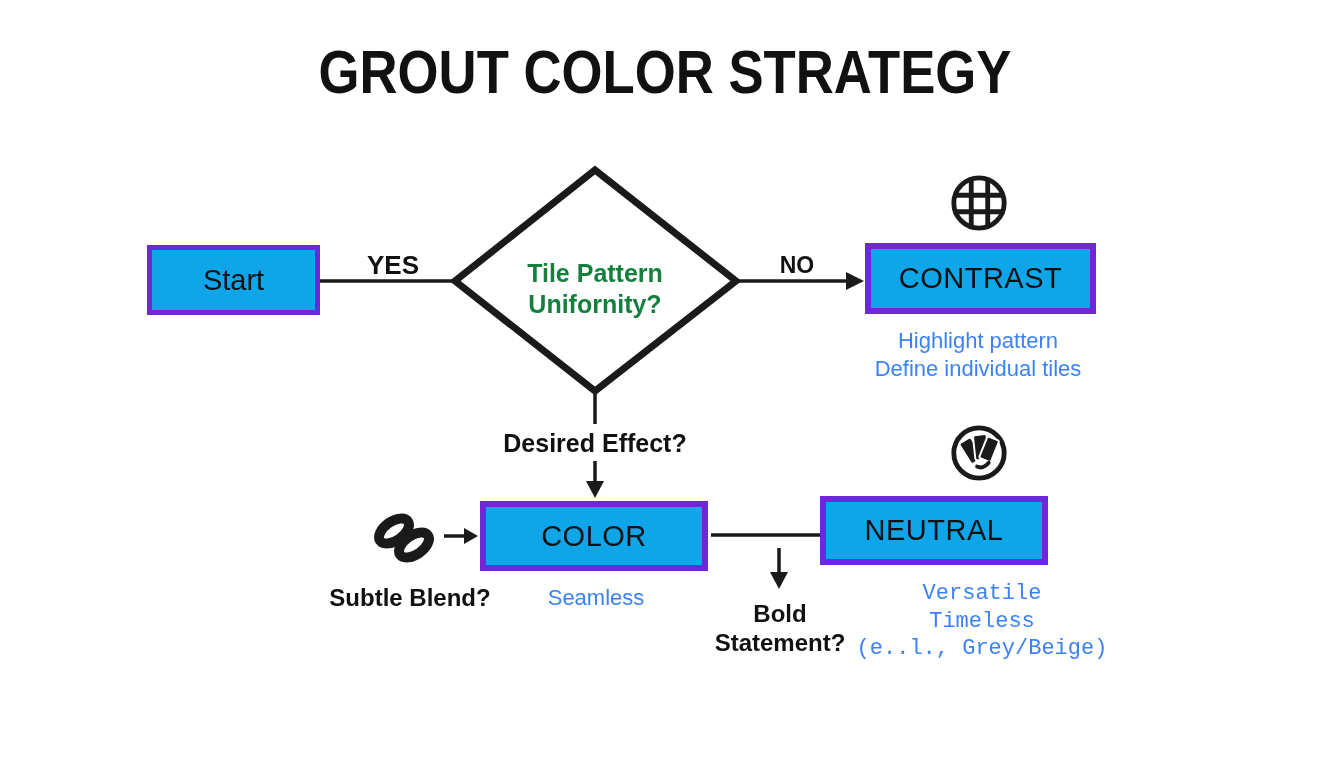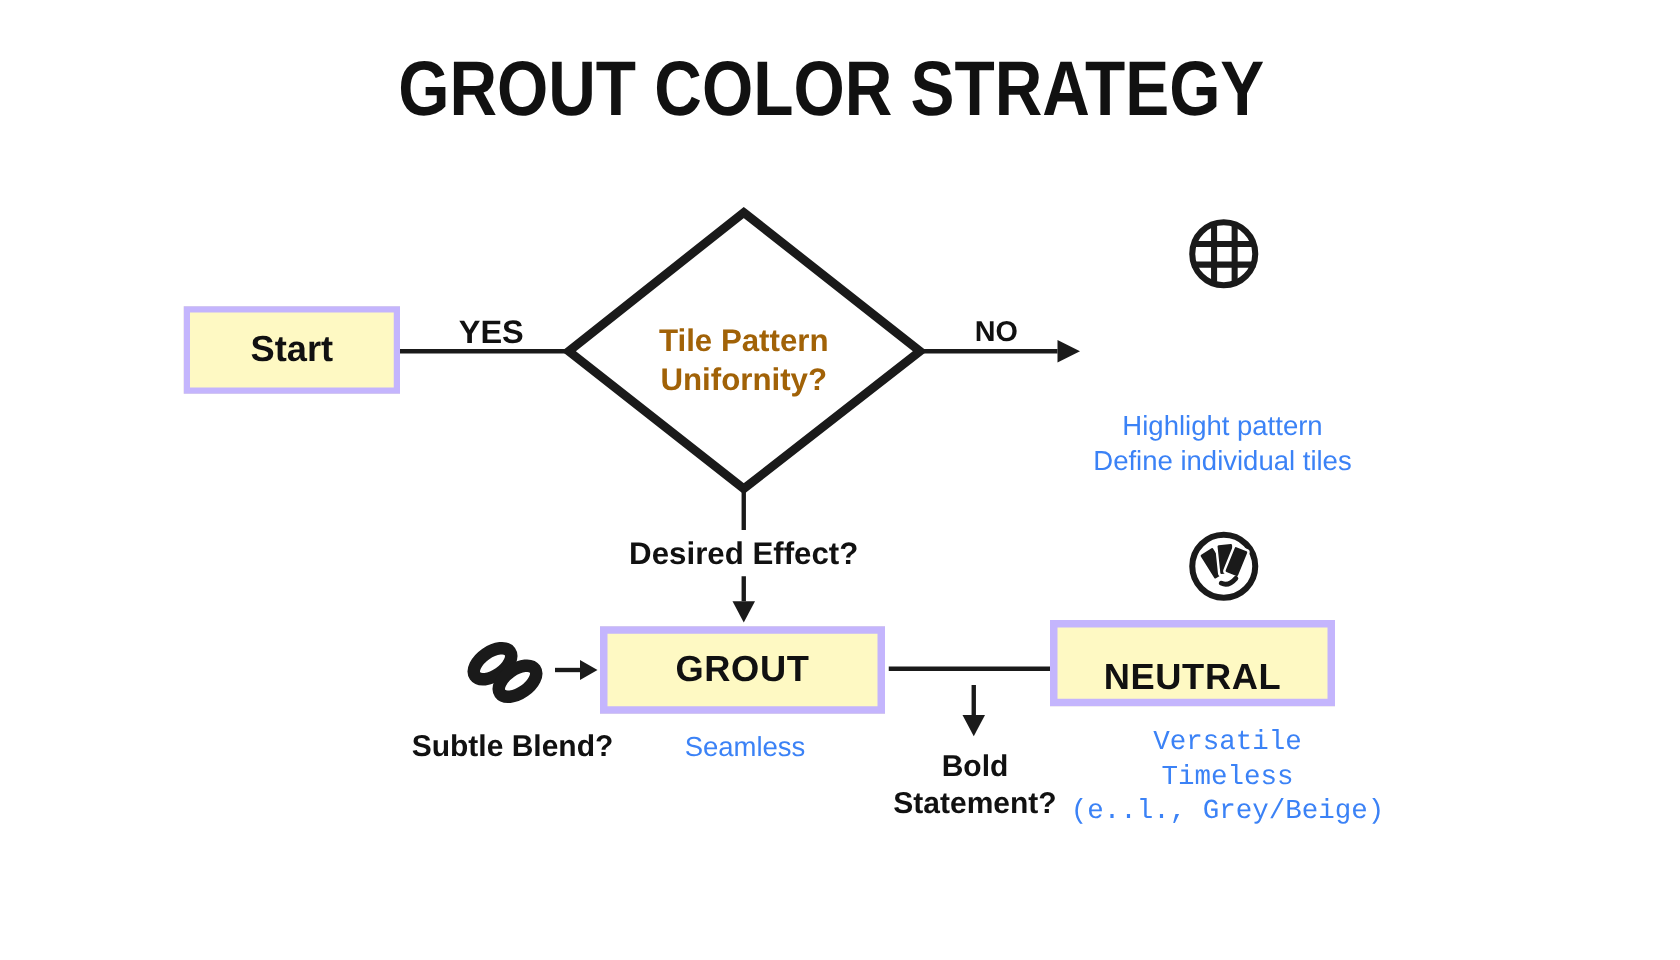--- a/index.html
+++ b/index.html
@@ -30,42 +30,42 @@
 
   .wires {
     position: absolute;
     left: 0; top: 0;
     width: 1344px;
     height: 768px;
   }
 
   .node-box {
     position: absolute;
-    background: #fef9c3;
-    border: 6px solid #c4b5fd;
+    background: #0ea5e9;
+    border: 6px solid #6d28d9;
     display: flex;
     align-items: center;
     justify-content: center;
-    font-weight: bold;
+    font-weight: normal;
     color: #111111;
   }
   .box-start   { left: 147px; top: 245px; width: 173px; height: 70px; font-size: 29px; border-width: 5px; }
   .box-contrast{ left: 865px; top: 243px; width: 231px; height: 71px; font-size: 29px; letter-spacing: 0.5px; }
   .box-match   { left: 480px; top: 501px; width: 228px; height: 70px; font-size: 29px; letter-spacing: 0.5px; }
-  .box-neutral { left: 840px; top: 496px; width: 228px; height: 69px; font-size: 29px; letter-spacing: 0.5px; align-items: flex-end; }
+  .box-neutral { left: 820px; top: 496px; width: 228px; height: 69px; font-size: 29px; letter-spacing: 0.5px; }
 
   .diamond-label {
     position: absolute;
     left: 475px; top: 258px;
     width: 240px;
     text-align: center;
     font-size: 25px;
     font-weight: bold;
     line-height: 1.25;
-    color: #a16207;
+    color: #15803d;
   }
 
   .edge-label {
     position: absolute;
     font-weight: bold;
     color: #111111;
     text-align: center;
     white-space: nowrap;
   }
   .lbl-yes { left: 363px; top: 250px; width: 60px; font-size: 26px; }
@@ -134,23 +134,26 @@
 
   <div class="node-box box-start">
     <span>Start</span>
   </div>
 
   <div class="diamond-label">
     <div>Tile Pattern</div>
     <div>Unifornity?</div>
   </div>
 
+  <div class="node-box box-contrast">
+    <span>CONTRAST</span>
+  </div>
 
   <div class="node-box box-match">
-    <span>GROUT</span>
+    <span>COLOR</span>
   </div>
 
   <div class="node-box box-neutral">
     <span>NEUTRAL</span>
   </div>
 
   <div class="edge-label lbl-yes">YES</div>
   <div class="edge-label lbl-no">NO</div>
   <div class="edge-label lbl-desired">Desired Effect?</div>
   <div class="edge-label lbl-subtle">Subtle Blend?</div>

